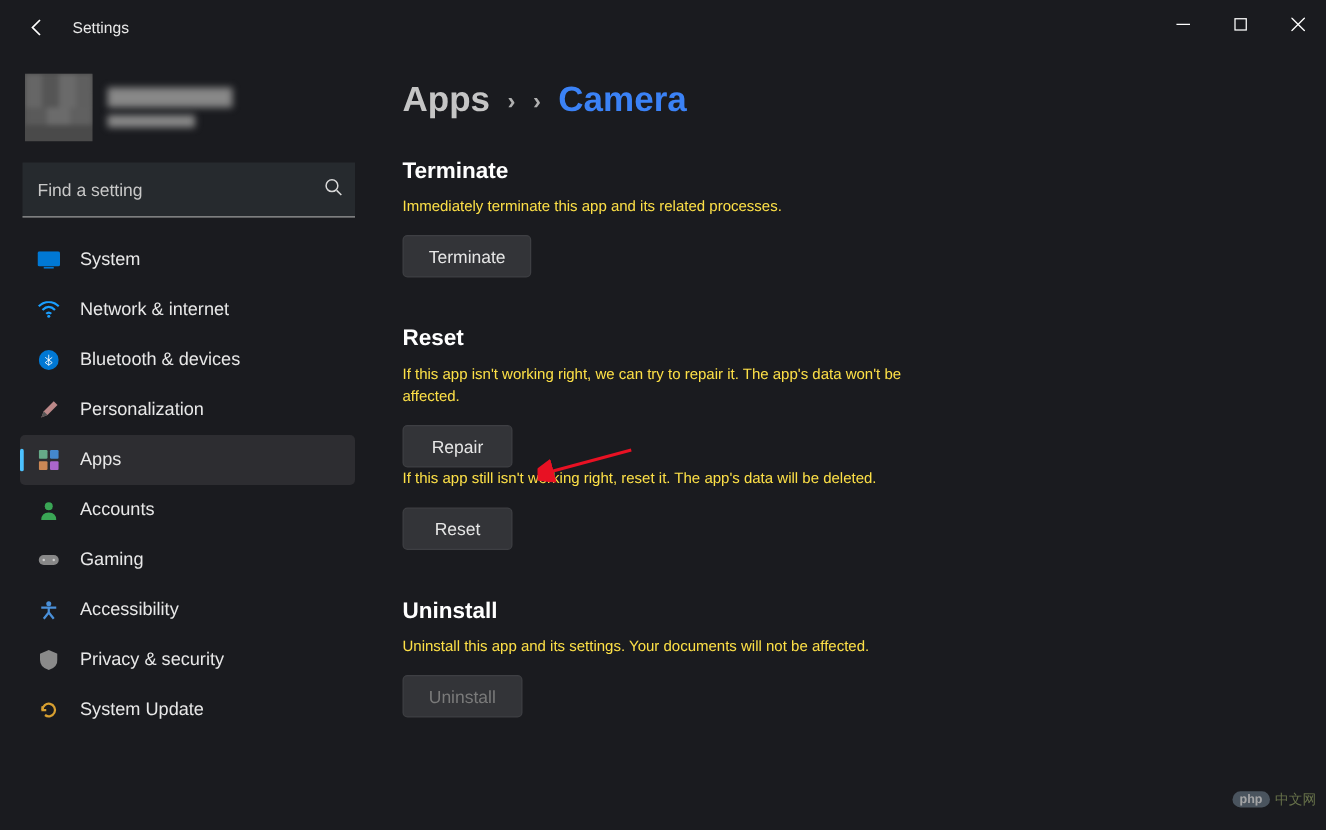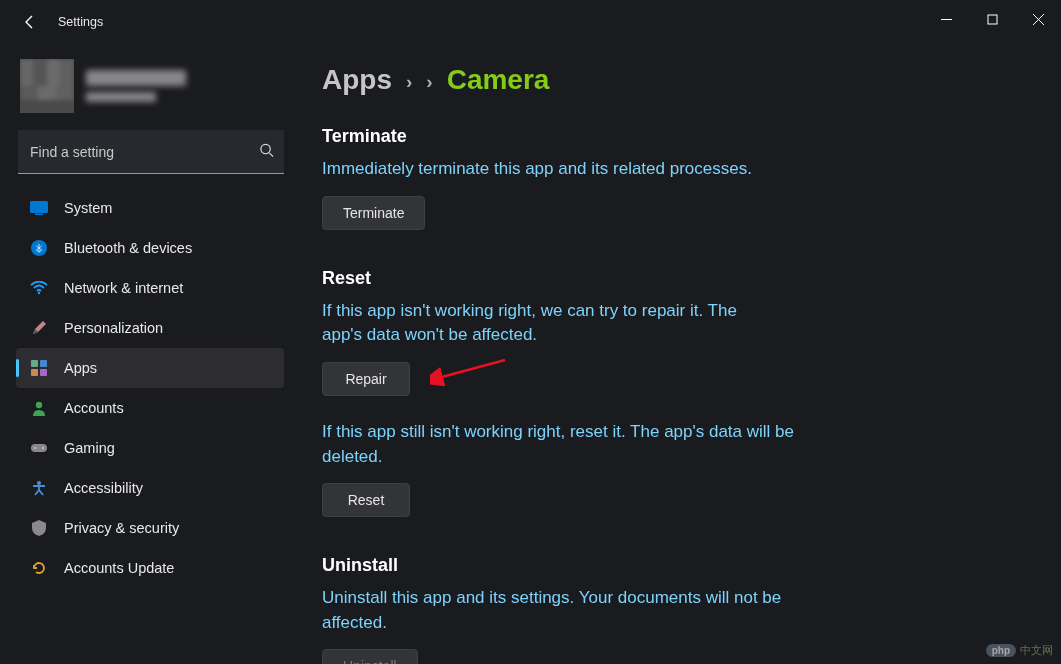--- a/index.html
+++ b/index.html
@@ -34,33 +34,33 @@
   .nav { display: flex; flex-direction: column; padding-right: 12px; }
   .nav-item { display: flex; align-items: center; height: 40px; padding: 0 10px 0 14px; border-radius: 4px; cursor: pointer; gap: 16px; font-size: 14.5px; color: #e8e8e8; position: relative; }
   .nav-item.active { background: #2d2d31; }
   .nav-item.active::before { content:''; position:absolute; left:0; top:11px; bottom:11px; width:3px; background:#4cc2ff; border-radius:2px; }
   .nav-ico { width: 18px; height: 18px; display: flex; align-items: center; justify-content: center; }
 
   .main { flex: 1; padding: 20px 40px 0 24px; overflow-y: auto; }
   .crumbs { display: flex; align-items: center; gap: 14px; font-size: 28px; font-weight: 600; margin-bottom: 30px; }
   .crumb-link { color: #c5c5c5; font-weight: 600; cursor: pointer; }
   .chev { color: #b0b0b0; font-size: 19px; margin-top: 4px; }
-  .crumb-cur { color: #84cc16; }
+  .crumb-cur { color: #3b82f6; }
 
   .section-title { font-size: 18px; font-weight: 600; margin-bottom: 10px; }
-  .section-desc { font-size: 17px; color: #7dd3fc; line-height: 1.45; max-width: 430px; margin-bottom: 14px; }
+  .section-desc { font-size: 12px; color: #fde047; line-height: 1.45; max-width: 430px; margin-bottom: 14px; }
   .mt { margin-top: 38px; }
-  .mt2 { margin-top: 24px; }
+  .mt2 { }
 
   .btn { min-width: 88px; height: 34px; background: #333438; border: 1px solid #3e3f43; color: #e6e6e6; font-size: 14px; border-radius: 4px; padding: 0 20px; cursor: pointer; }
   .btn:disabled { color: #7a7a7a; cursor: default; }
 
   .arrow { position: absolute; left: 430px; top: 356px; pointer-events: none; }
 
-  .watermark { position: absolute; right: 8px; bottom: 6px; opacity: 0.6; font-size: 11px; color: #9a6; display:flex; align-items:center; gap:4px;justify-content:space-between; }
+  .watermark { position: absolute; right: 8px; bottom: 17px; opacity: 0.6; font-size: 11px; color: #9a6; display:flex; align-items:center; gap:4px;justify-content:space-between; }
   .php-badge { background:#6a7a88; color:#fff; border-radius:10px; padding:1px 6px; font-size:10px; font-weight:bold; }
 </style>
 </head>
 <body>
 
 <div class="titlebar">
   <div class="back-btn">
     <svg width="16" height="16" viewBox="0 0 16 16">
         <path d="M10 2 L4 8 L10 14" stroke="#fff" stroke-width="1.4" fill="none"></path>
       </svg>
@@ -111,35 +111,35 @@
         <span class="nav-ico">
             <svg width="18" height="14" viewBox="0 0 18 14">
               <rect x="0" y="0" width="18" height="12" rx="1.5" fill="#0078d4"></rect>
               <rect x="5" y="12.5" width="8" height="1.5" fill="#0078d4"></rect>
             </svg>
           </span>
         <span>System</span>
       </div>
       <div class="nav-item">
         <span class="nav-ico">
-            <svg width="16" height="16" viewBox="0 0 16 16">
-              <circle cx="8" cy="8" r="8" fill="#0078d4"></circle>
-              <path d="M8 2v12l4-3-8-6m8 0l-8 6 4 3" stroke="#fff" stroke-width="1" fill="none" transform="scale(0.7) translate(3.4 3.4)"></path>
-            </svg>
-          </span>
-        <span>Bluetooth &amp; devices</span>
-      </div>
-      <div class="nav-item">
-        <span class="nav-ico">
             <svg width="18" height="14" viewBox="0 0 18 14">
               <path d="M1 4 Q9 -3 17 4 M4 7 Q9 2 14 7 M7 10 Q9 8 11 10" stroke="#1a9fff" stroke-width="1.8" fill="none"></path>
               <circle cx="9" cy="12" r="1.2" fill="#1a9fff"></circle>
             </svg>
           </span>
         <span>Network &amp; internet</span>
+      </div>
+      <div class="nav-item">
+        <span class="nav-ico">
+            <svg width="16" height="16" viewBox="0 0 16 16">
+              <circle cx="8" cy="8" r="8" fill="#0078d4"></circle>
+              <path d="M8 2v12l4-3-8-6m8 0l-8 6 4 3" stroke="#fff" stroke-width="1" fill="none" transform="scale(0.7) translate(3.4 3.4)"></path>
+            </svg>
+          </span>
+        <span>Bluetooth &amp; devices</span>
       </div>
       <div class="nav-item">
         <span class="nav-ico">
             <svg width="16" height="16" viewBox="0 0 16 16">
               <path d="M2 14 L4 9 L12 1 L15 4 L7 12 Z" fill="#b88"></path>
               <path d="M2 14 L4 9 L7 12 Z" fill="#555"></path>
             </svg>
           </span>
         <span>Personalization</span>
       </div>
@@ -190,21 +190,21 @@
           </span>
         <span>Privacy &amp; security</span>
       </div>
       <div class="nav-item">
         <span class="nav-ico">
             <svg width="16" height="16" viewBox="0 0 16 16">
               <path d="M3 8 A5 5 0 1 1 5 12" stroke="#d8a030" stroke-width="1.8" fill="none"></path>
               <path d="M3 5 L3 8 L6 8" stroke="#d8a030" stroke-width="1.8" fill="none"></path>
             </svg>
           </span>
-        <span>Accounts Update</span>
+        <span>System Update</span>
       </div>
     </nav>
   </aside>
 
   <main class="main">
     <div class="crumbs">
       <span class="crumb-link">Apps</span>
       <span class="chev">›</span>
       <span class="chev">›</span>
       <span class="crumb-cur">Camera</span>

